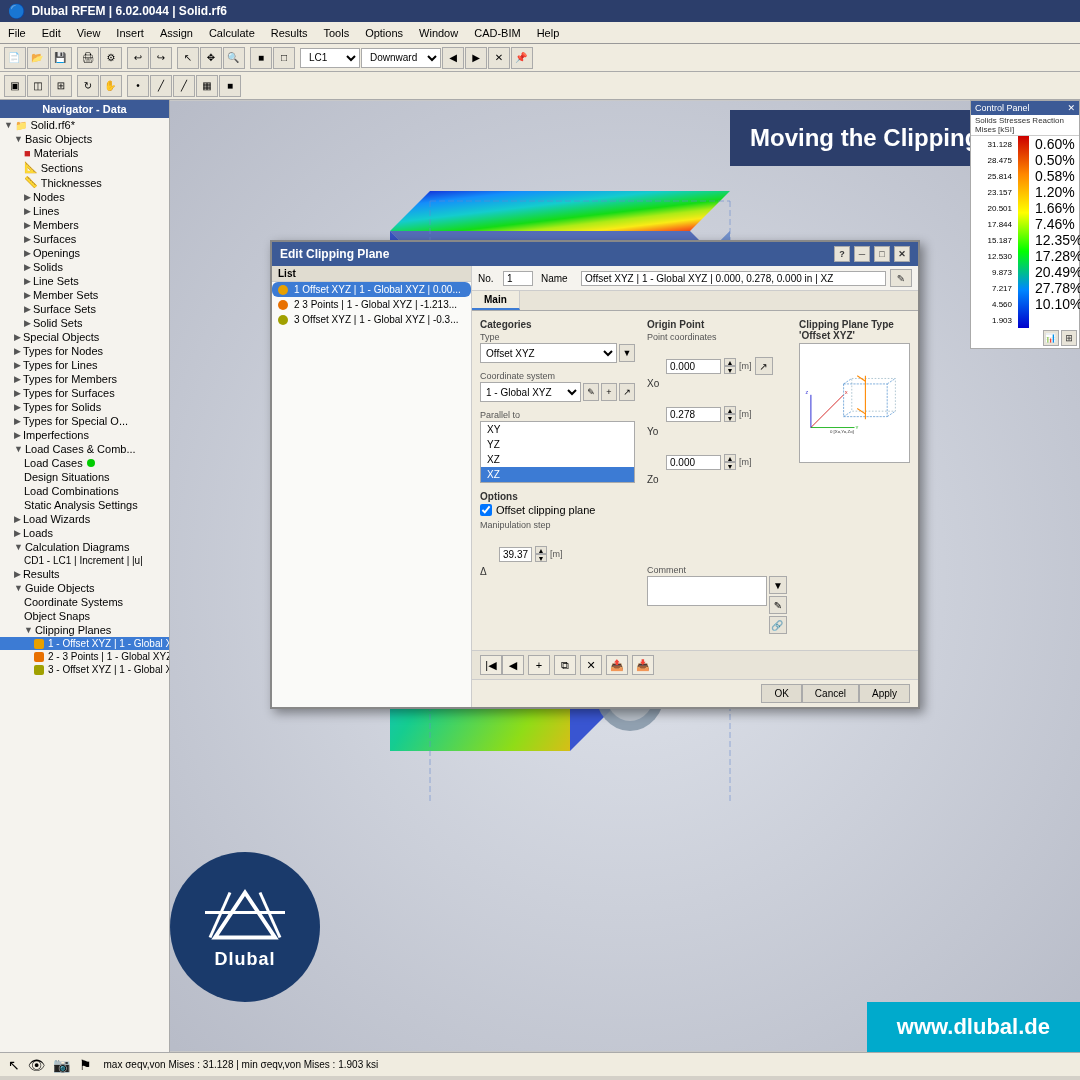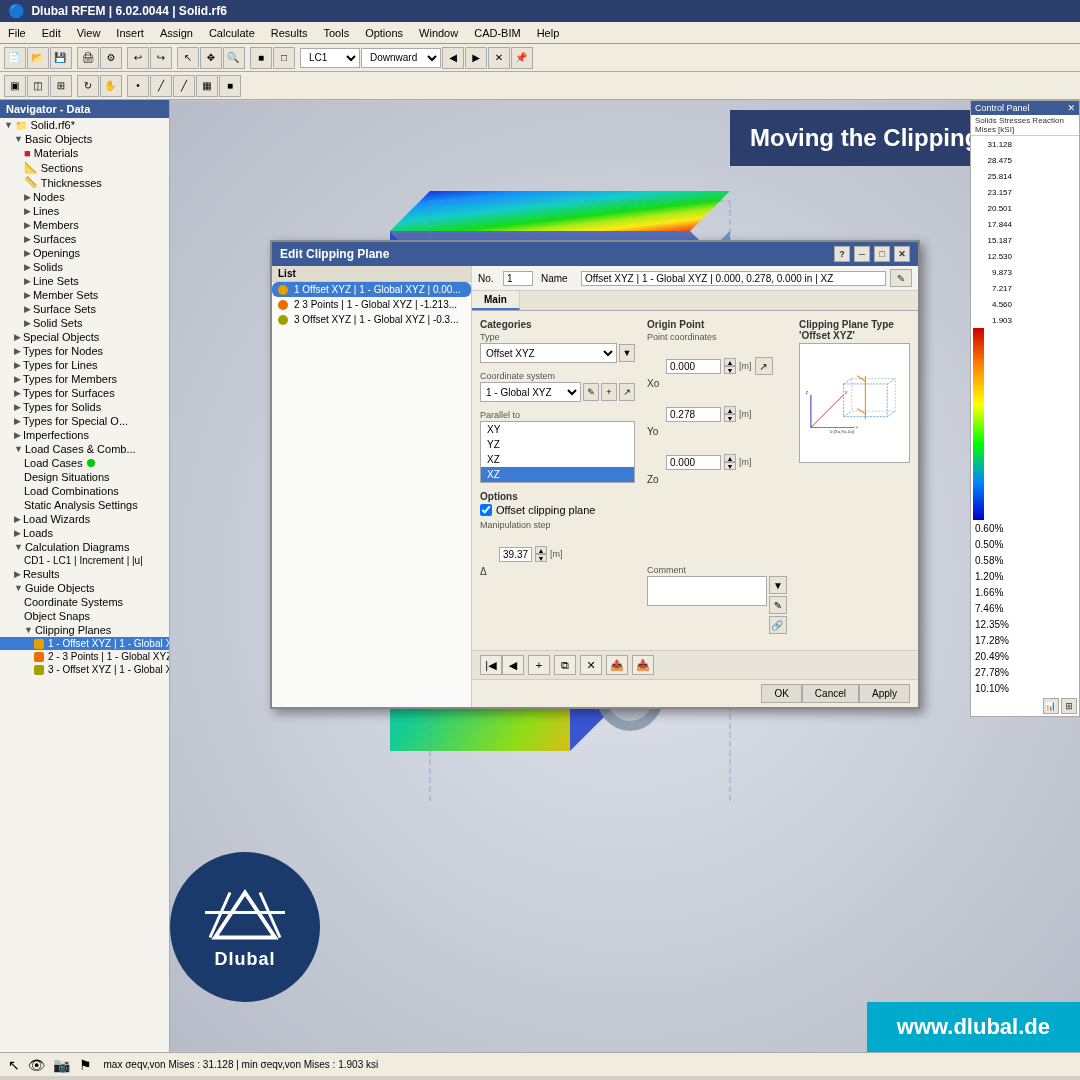--- a/index.html
+++ b/index.html
@@ -19,21 +19,21 @@
     .tb-dropdown { height: 20px; background: white; border: 1px solid #aaa; padding: 0 4px; font-size: 10px; min-width: 60px; }
 
     
     #toolbar2 { background: #f0ece0; border-bottom: 1px solid #aaa; padding: 2px 4px; display: flex; align-items: center; min-height: 28px; gap: 1px; }
 
     
     #main-area { display: flex; height: calc(1080px - 22px - 22px - 30px - 30px - 24px); }
 
     
     #navigator { width: 170px; background: #f5f3ee; border-right: 1px solid #aaa; overflow-y: auto; font-size: 11px; }
-    #navigator-header { background: #3c5a96; color: white; padding: 3px 6px; font-size: 11px; font-weight: bold; }
+    #navigator-header { background: #3c5a96; color: white; padding: 3px 6px; font-size: 11px; font-weight: bold; text-align: center; }
 
     .nav-item { display: flex; align-items: center; padding: 1px 0; cursor: pointer; white-space: nowrap; overflow: hidden; }
     .nav-item.selected { background: #3c7bd4; color: white; }
     .nav-indent0 { padding-left: 4px; }
     .nav-indent1 { padding-left: 14px; }
     .nav-indent2 { padding-left: 24px; }
     .nav-indent3 { padding-left: 34px; }
     .nav-arrow { margin-right: 2px; font-size: 9px; color: #555; }
     .nav-icon { margin-right: 3px; font-size: 10px; }
     .nav-label { font-size: 11px; }
@@ -56,26 +56,26 @@
 
     
     #status-bar { background: #f0ece0; border-top: 1px solid #aaa; height: 24px; display: flex; align-items: center; padding: 0 8px; font-size: 10px; }
     #status-icons { display: flex; gap: 8px; margin-right: 12px; }
     .status-icon { cursor: pointer; font-size: 14px; }
 
     
     #control-panel { position: absolute; top: 0; right: 0; width: 110px; background: white; border: 1px solid #aaa; font-size: 9px; }
     #cp-header { background: #3c5a96; color: white; padding: 2px 4px; display: flex; justify-content: space-between; font-size: 9px; }
     #cp-subtitle { padding: 1px 4px; font-size: 8px; color: #333; border-bottom: 1px solid #ccc; }
-    #cp-color-bar { display: flex; flex-direction: column; }
+    #cp-color-bar { display: flex; }
     #cp-values { width: 45px; }
     .cp-row { display: flex; justify-content: flex-end; padding: 1px 4px; font-size: 8px; height: 16px; align-items: center; }
     #cp-gradient { width: 15px; display: flex; flex-direction: column; }
     #cp-legend { width: 45px; }
-    .cp-pct { display: flex; align-items: center; padding: 1px 4px; font-size: 10px; height: 16px; }
+    .cp-pct { display: flex; align-items: center; padding: 1px 4px; font-size: 14px; height: 16px; }
 
     
     #dialog { position: absolute; top: 140px; left: 100px; width: 650px; background: #f0ece0; border: 2px solid #888; box-shadow: 4px 4px 10px rgba(0,0,0,0.4); z-index: 100; font-size: 11px; }
     #dialog-titlebar { background: #3c5a96; color: white; padding: 4px 8px; display: flex; justify-content: space-between; align-items: center; font-size: 12px; font-weight: bold; }
     #dialog-titlebar-btns { display: flex; gap: 4px; }
     .dialog-tb-btn { width: 16px; height: 16px; background: #e8e4d8; border: 1px solid #aaa; display: flex; align-items: center; justify-content: center; cursor: pointer; font-size: 9px; color: #333; }
     #dialog-body { display: flex; }
     #dialog-left { width: 200px; background: #fafaf8; border-right: 1px solid #ccc; }
     #list-header { background: #e0dcd0; padding: 2px 6px; font-weight: bold; font-size: 10px; border-bottom: 1px solid #ccc; }
     .list-row { padding: 2px 6px; cursor: pointer; font-size: 10px; display: flex; align-items: center; border-radius: 6px; }

